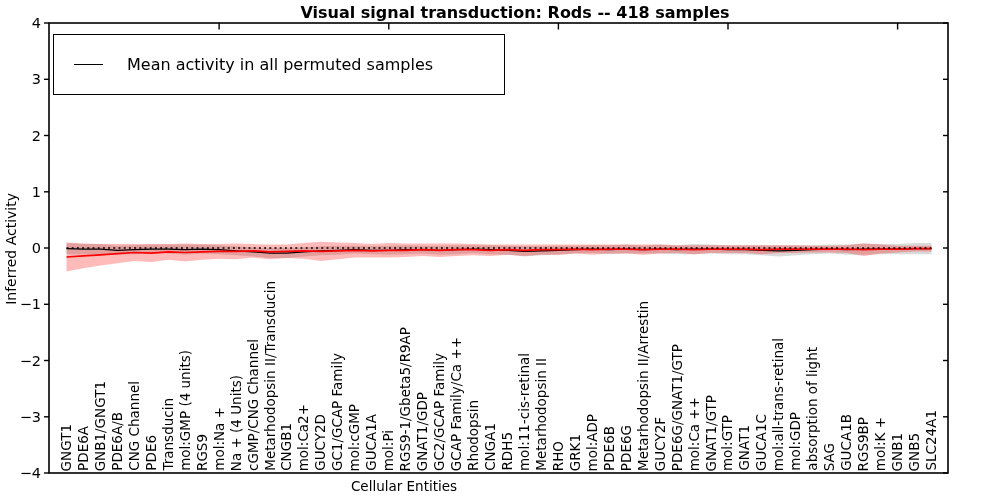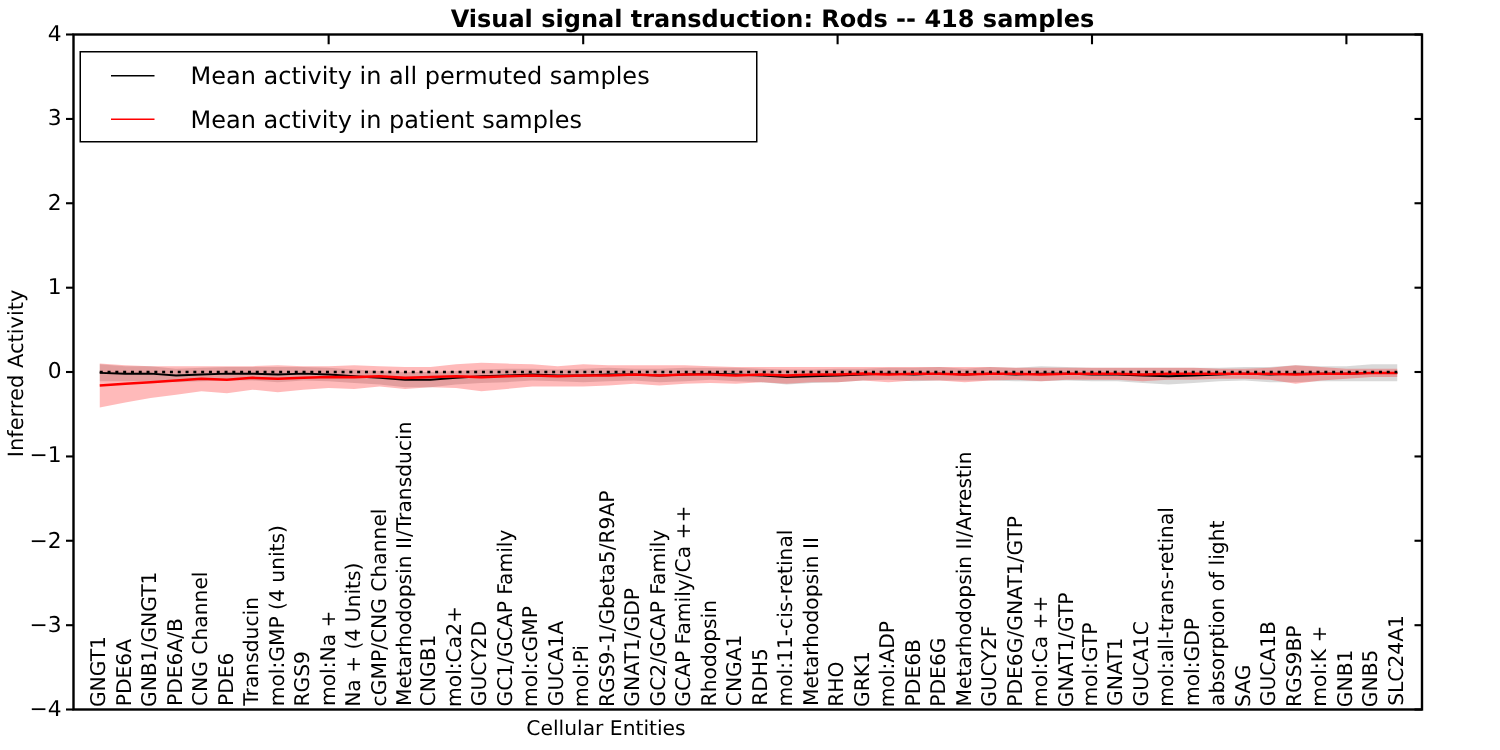--- a/index.html
+++ b/index.html
@@ -142,18 +142,14 @@
       <div class="xcat" style="left: 890.078px;">GNB1</div>
       <div class="xcat" style="left: 907.039px;">GNB5</div>
       <div class="xcat" style="left: 924px;">SLC24A1</div>
     </div>
 
   <div class="legend">
     <div class="legend-row">
       <span class="legend-line" id="legend-line-0" style="border-top-color: rgb(0, 0, 0);"></span>
       <span class="legend-label">Mean activity in all permuted samples</span>
     </div>
-    <div class="legend-row">
-      <span class="legend-line" id="legend-line-1" style="border-top-color: rgb(255, 0, 0);"></span>
-      <span class="legend-label">Mean activity in patient samples</span>
-    </div>
   </div>
 </div>
 
 </body></html>

